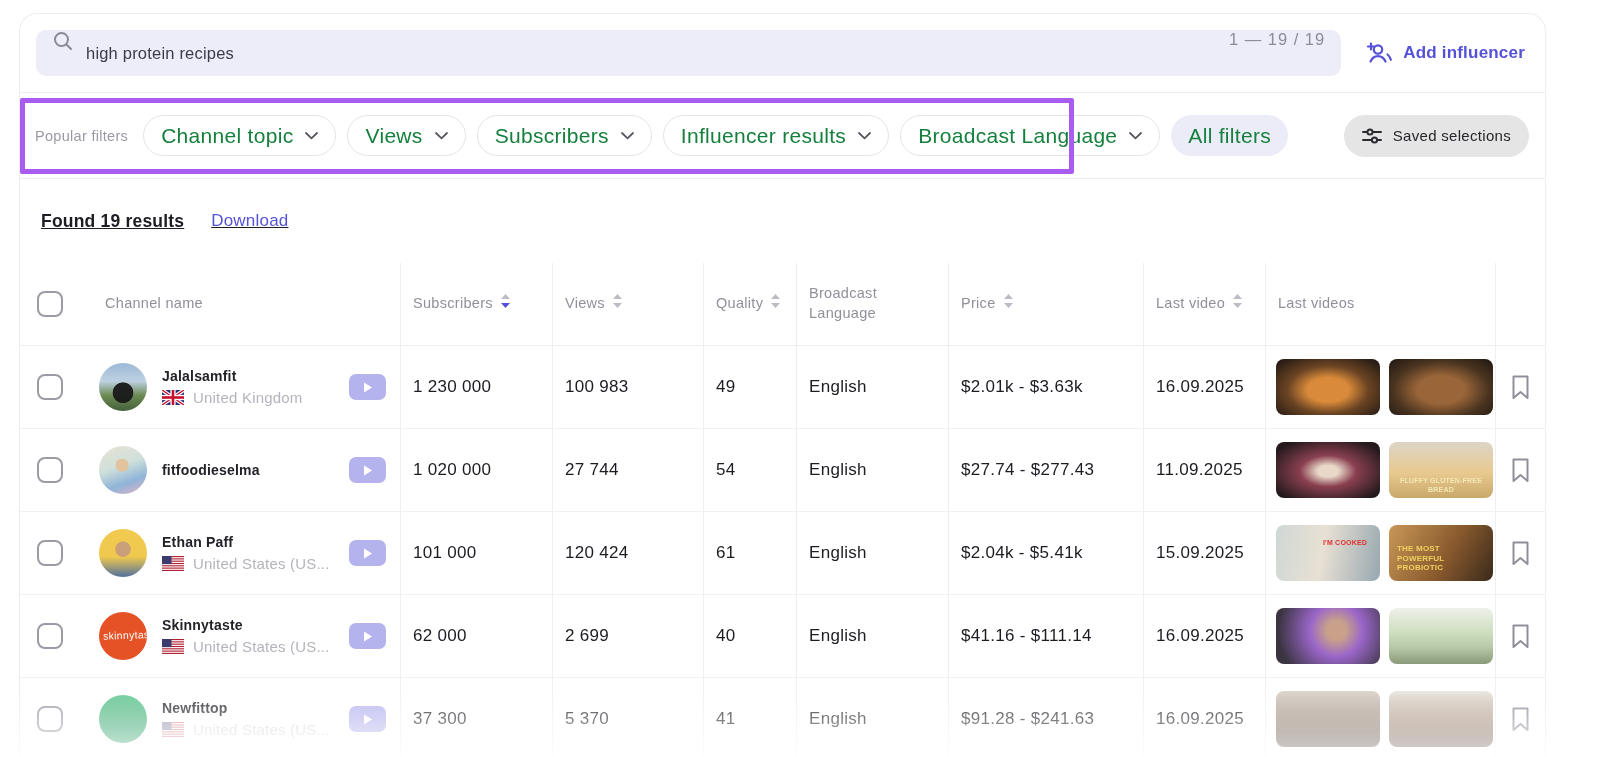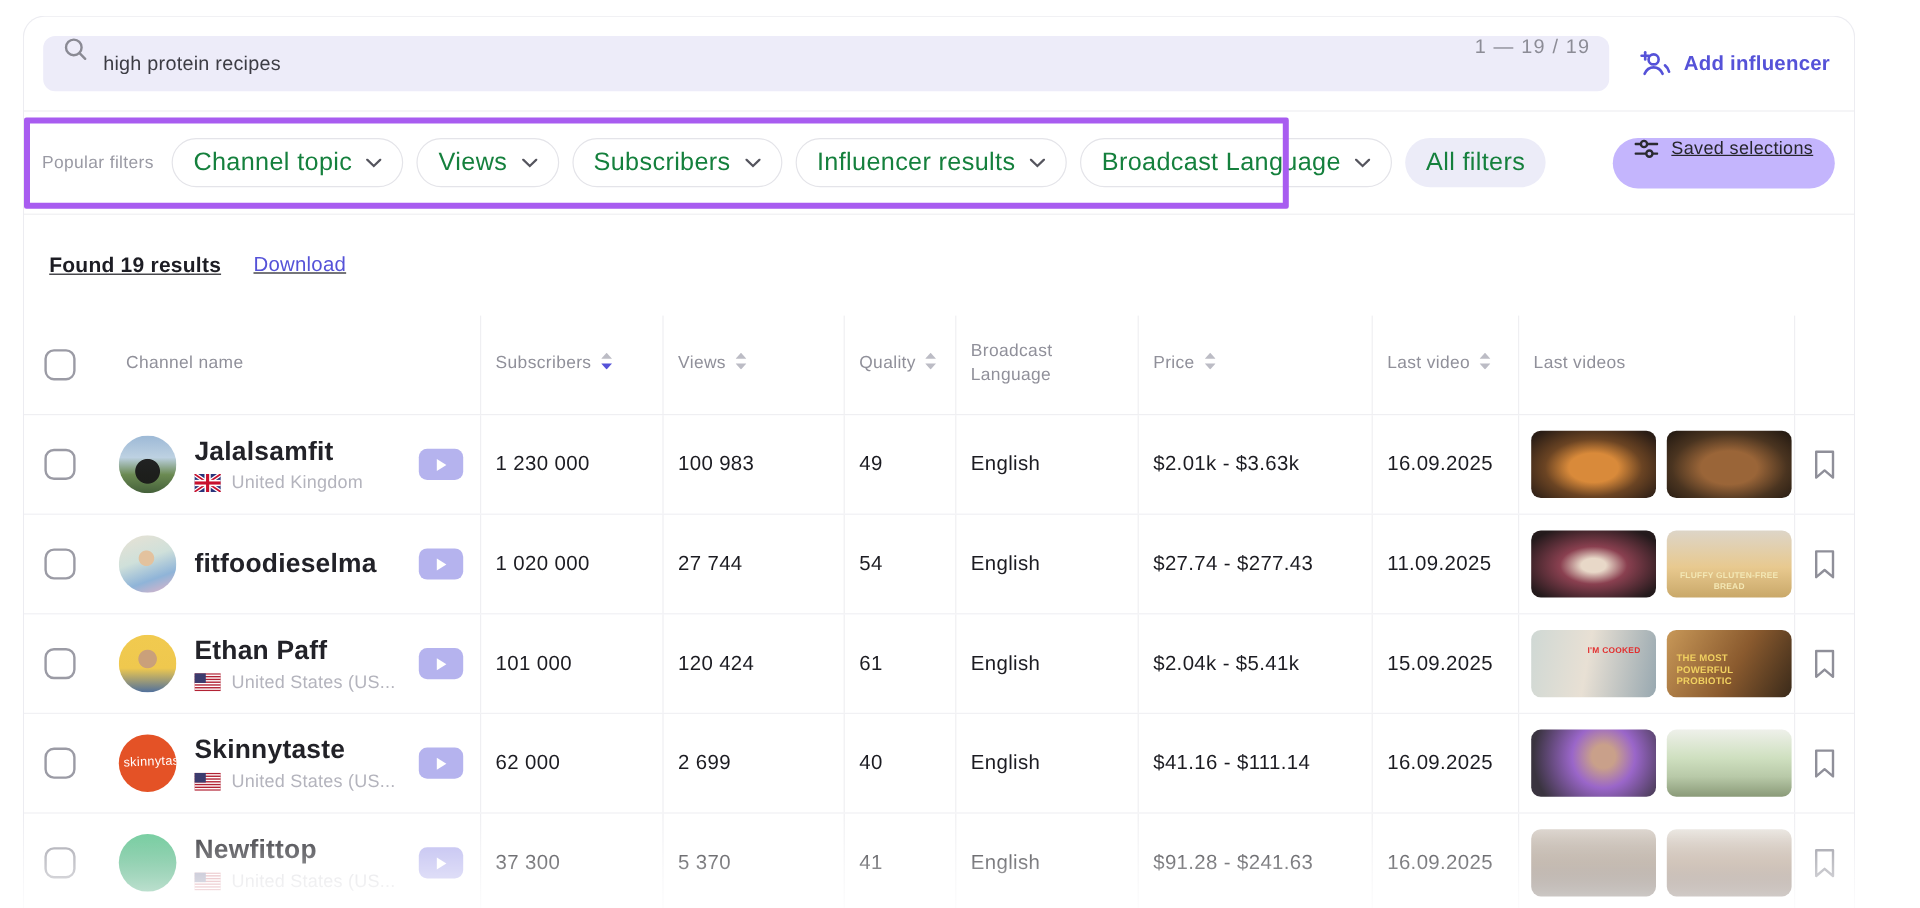--- a/index.html
+++ b/index.html
@@ -25,23 +25,23 @@
   .filters-section { position:relative; height:86px; border-bottom:1px solid #efeff2; }
   .purple-box { position:absolute; left:0; top:5px; width:1054px; height:76px;
     border:5px solid #a85cf0; border-radius:2px; pointer-events:none; z-index:4; }
   .filters-inner { position:absolute; inset:0; display:flex; align-items:center;
     padding:0 15px; gap:11px; }
   .filters-label { font-size:14.5px; color:#9a9aa4; letter-spacing:.3px; margin-right:4px; white-space:nowrap; }
   .pill { height:41px; display:flex; align-items:center; gap:12px; padding:0 17px;
     background:#fff; border:1px solid #e4e4e9; border-radius:21px; cursor:pointer;
     font-family:inherit; font-size:21px; color:#15803d; letter-spacing:.3px; white-space:nowrap; }
   .pill.filled { background:#ececf8; border:none; }
-  .saved-btn { margin-left:auto; margin-right:1px; height:42px; display:flex; 
-    gap:11px; padding:0 18px; background:#c4b5fd; border:none; border-radius:21px;
-    font-family:inherit; font-size:15px; color:#26262c; letter-spacing:.3px; cursor:pointer; white-space:nowrap;text-decoration:underline; }
+  .saved-btn { margin-left:auto; margin-right:1px; height:42px; display:flex; align-items:center;
+    gap:11px; padding:0 18px; background:#e5e5e5; border:none; border-radius:21px;
+    font-family:inherit; font-size:15px; color:#26262c; letter-spacing:.3px; cursor:pointer; white-space:nowrap; }
 
   
   .results-section { height:84px; display:flex; align-items:center; padding:0 21px; gap:27px;text-decoration:underline; }
   .found-label { font-size:17.5px; font-weight:700; color:#1d1d24; letter-spacing:.2px; }
   .download-link { font-size:17px; color:#5552d8; letter-spacing:.2px; text-decoration:none; cursor:pointer; }
 
   
   .grid-row { display:grid; grid-template-columns:60px 320px 152px 151px 93px 152px 195px 122px 230px 1fr; }
   .thead { height:83px; border-bottom:1px solid #efeff2; }
   .th { display:flex; align-items:center; gap:8px; padding:0 12px; font-size:14.5px;
@@ -64,21 +64,21 @@
   .av-2 { background:radial-gradient(circle at 48% 40%, #e3c29e 0 16%, rgba(0,0,0,0) 18%),
           linear-gradient(160deg,#e9e2d4 0%,#cfe0da 42%,#8fb4d8 72%,#e8b4c8 100%); }
   .av-3 { background:radial-gradient(circle at 50% 42%, #caa07a 0 20%, rgba(0,0,0,0) 22%),
           linear-gradient(180deg,#f1ca4f 0%,#efc84e 58%,#50709d 100%); }
   .av-4 { background:#e45226; }
   .av-4 .avatar-text { color:#fff; font-size:10.5px; line-height:1.05; text-align:center;
     width:40px; transform:rotate(-2deg); font-weight:400; }
   .av-5 { background:linear-gradient(180deg,#5cc48e 0%,#2f9e68 100%); }
 
   .name-block { display:flex; flex-direction:column; gap:5px; min-width:0; }
-  .channel-name { font-size:22px; font-weight:700; color:#222228; letter-spacing:.2px; cursor:pointer; }
+  .channel-name { font-size:14px; font-weight:700; color:#222228; letter-spacing:.2px; cursor:pointer; }
   .country-line { display:flex; align-items:center; gap:9px; }
   .country-text { font-size:15px; color:#b4b4bd; letter-spacing:.2px; white-space:nowrap; }
   .flag { flex:0 0 auto; border-radius:2px; }
   .play-badge { margin-left:auto; width:37px; height:26px; background:#b5b3ee; border-radius:7px;
     display:flex; align-items:center; justify-content:center; cursor:pointer; flex:0 0 auto; }
 
   .td-thumbs { gap:9px; padding:0 10px; }
   .thumb { position:relative; width:104px; height:56px; border-radius:8px; overflow:hidden;
     cursor:pointer; flex:0 0 auto; }
   .thumb-label { position:absolute; left:2px; right:2px; bottom:4px; text-align:center;

